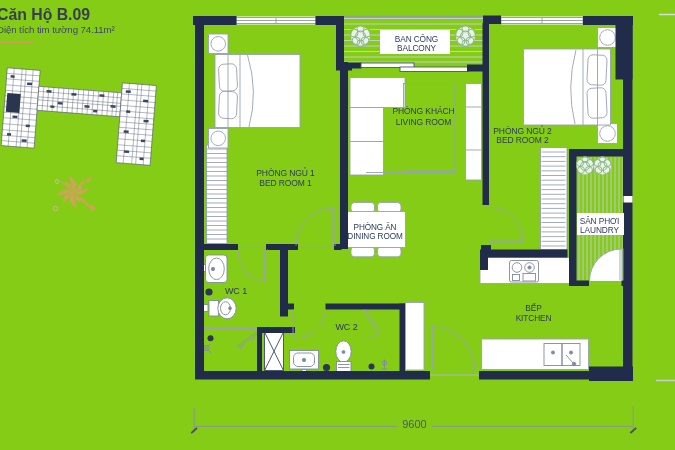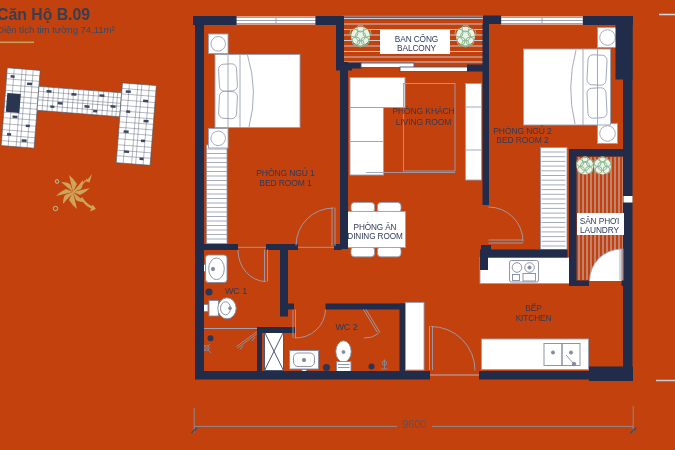--- a/index.html
+++ b/index.html
@@ -1,16 +1,16 @@
 <!DOCTYPE html>
 <html><head>
 <meta charset="utf-8">
 <style>
 html,body{margin:0;padding:0;background:#ffffff;}
-#page{position:relative;width:675px;height:450px;overflow:hidden;background:#c2410c;
+#page{position:relative;width:675px;height:450px;overflow:hidden;background:#84cc16;
 font-family:"Liberation Sans", sans-serif;}
 svg{position:absolute;left:0;top:0;}
 </style>
 </head>
 <body>
 <div id="page">
 <svg width="675" height="450" viewBox="0 0 675 450">
 
 <text x="-3" y="19.5" font-size="15.8" font-weight="bold" fill="#363e52">Căn Hộ B.09</text>
 

